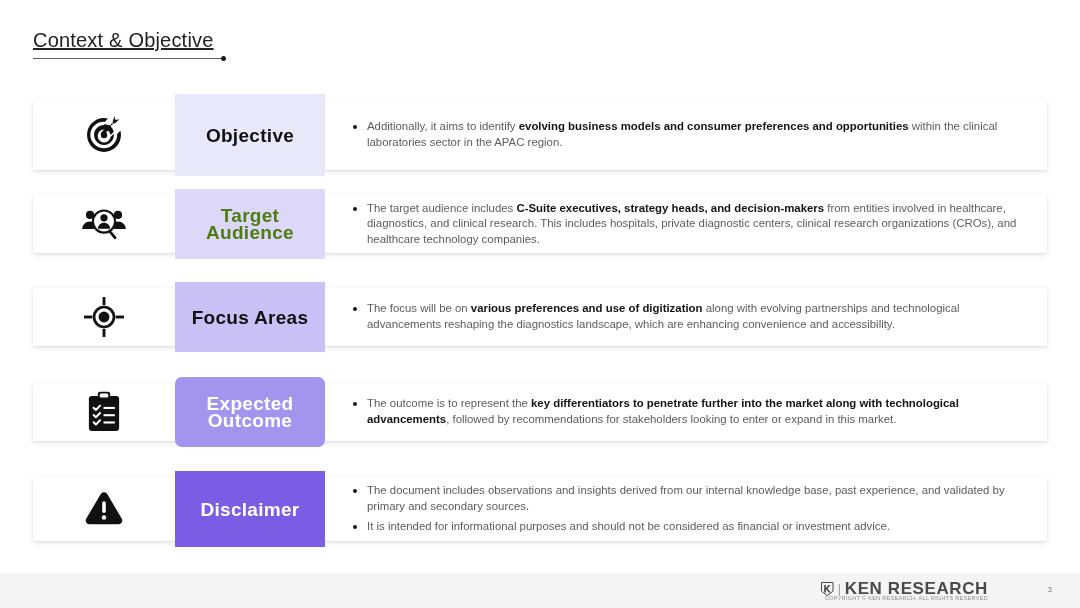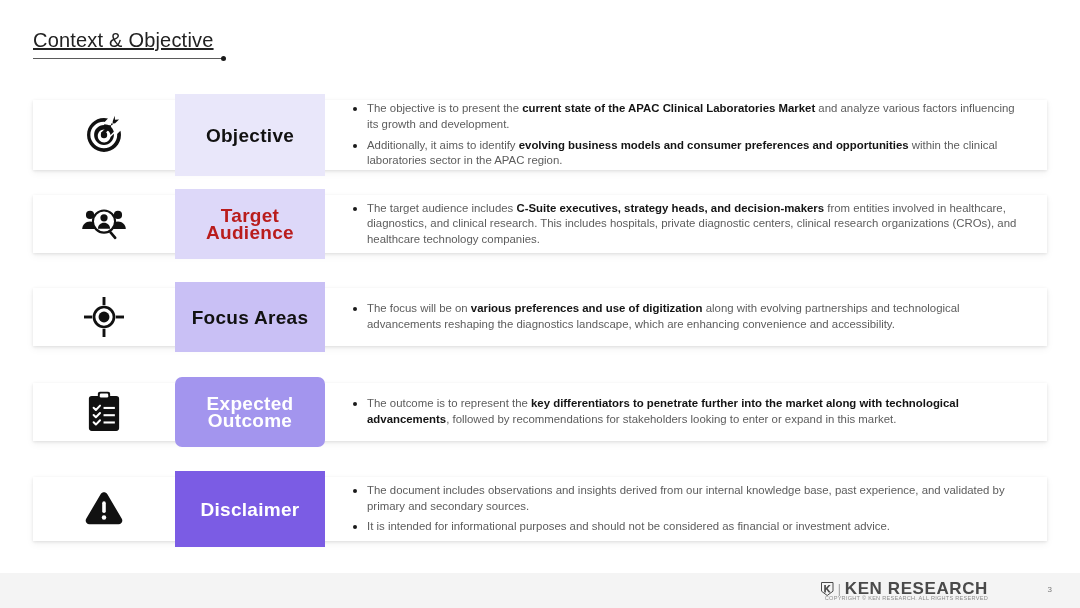--- a/index.html
+++ b/index.html
@@ -201,21 +201,20 @@
       <path d="M33.6 8.6l-.3 4.4-4.4.3-8.4 8.4 2.6 2.6 8.4-8.4.3-4.4 4.4-.3 4.2-4.2-4.4.3-.3-4.4z" fill="#111"></path>
     </svg>
         </div>
         <div class="label-cell">
           <div class="label-box" style="background: rgb(233, 231, 250);">
             <span class="label-text" style="color: rgb(17, 17, 17);">Objective</span>
           </div>
         </div>
         <div class="content-cell">
           <ul class="bullets">
-            <li><span>The objective is to present the </span><b>current state of the APAC Clinical Laboratories Market</b><span> and analyze various factors influencing its growth and development.</span></li>
             <li><span>Additionally, it aims to identify </span><b>evolving business models and consumer preferences and opportunities</b><span> within the clinical laboratories sector in the APAC region.</span></li>
           </ul>
         </div>
       </div>
     </div>
     <div class="row" style="top: 95px;">
       <div class="card" style="height: 58px;">
         <div class="icon-cell">
           <svg width="46" height="40" viewBox="0 0 56 46">
       <circle cx="11" cy="12" r="5" fill="#111"></circle>
@@ -223,21 +222,21 @@
       <circle cx="45" cy="12" r="5" fill="#111"></circle>
       <path d="M35.5 29c0-5 4.2-9 9.5-9s9.5 4 9.5 9z" fill="#111"></path>
       <circle cx="28" cy="20" r="13.5" fill="#fff" stroke="#111" stroke-width="2.6"></circle>
       <circle cx="28" cy="15.5" r="4.4" fill="#111"></circle>
       <path d="M20.6 28.8c0-4.1 3.3-7.2 7.4-7.2s7.4 3.1 7.4 7.2z" fill="#111"></path>
       <rect x="37.2" y="30.5" width="3.2" height="12" rx="1.6" fill="#111" transform="rotate(-40 38.8 36.5)"></rect>
     </svg>
         </div>
         <div class="label-cell">
           <div class="label-box" style="background: rgb(221, 216, 249);">
-            <span class="label-text" style="color: #b91c1c;">Target Audience</span>
+            <span class="label-text" style="color: #4d7c0f;">Target Audience</span>
           </div>
         </div>
         <div class="content-cell">
           <ul class="bullets">
             <li><span>The target audience includes </span><b>C-Suite executives, strategy heads, and decision-makers</b><span> from entities involved in healthcare, diagnostics, and clinical research. This includes hospitals, private diagnostic centers, clinical research organizations (CROs), and healthcare technology companies.</span></li>
           </ul>
         </div>
       </div>
     </div>
     <div class="row" style="top: 188px;">

